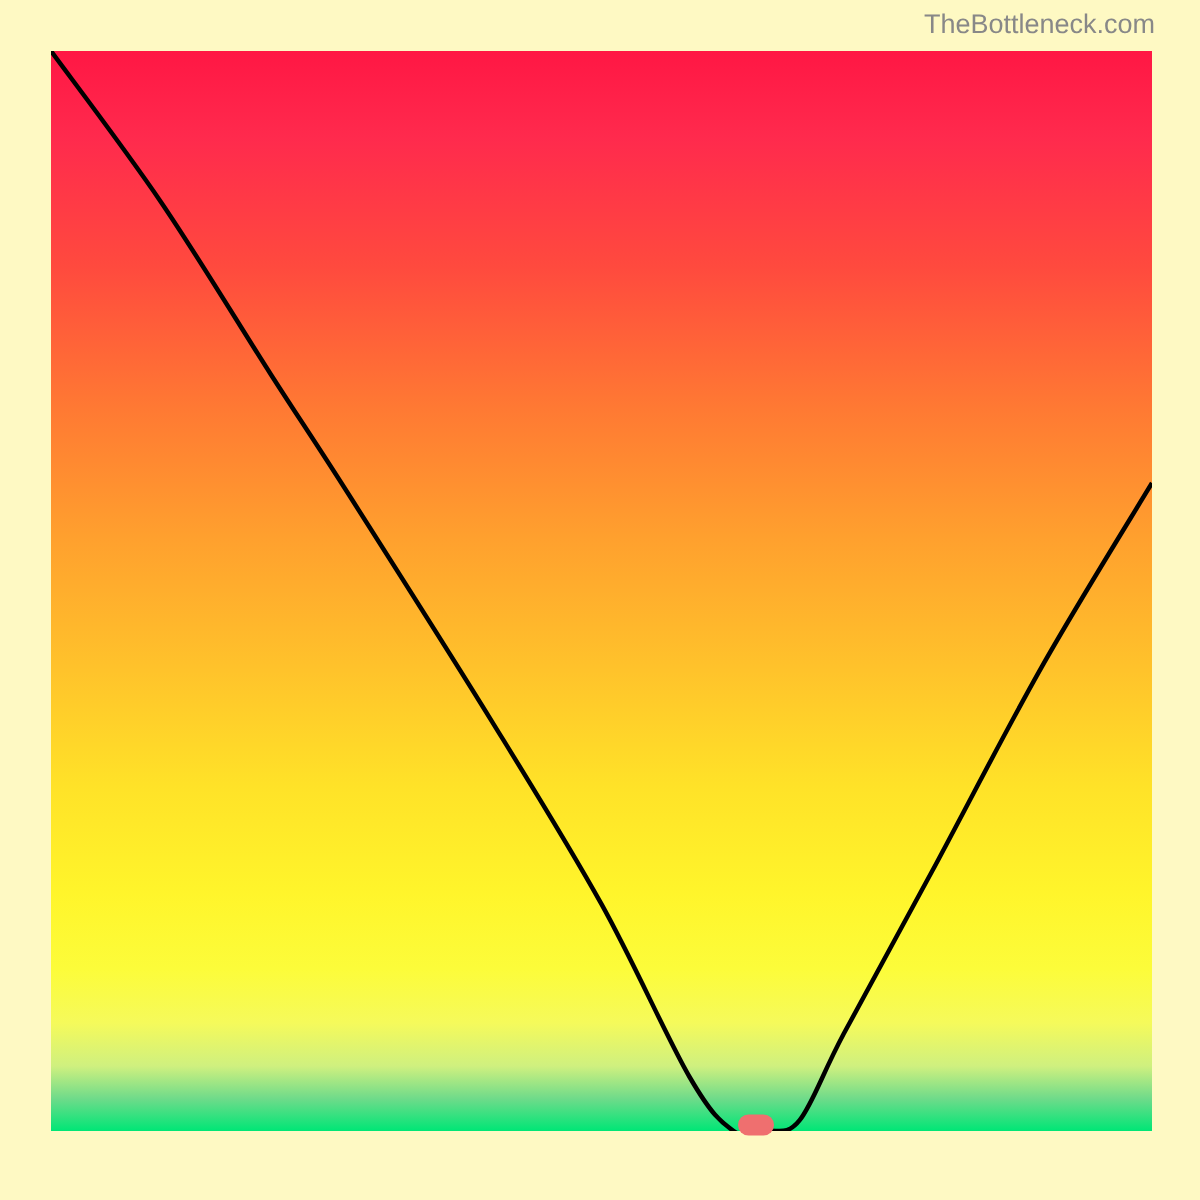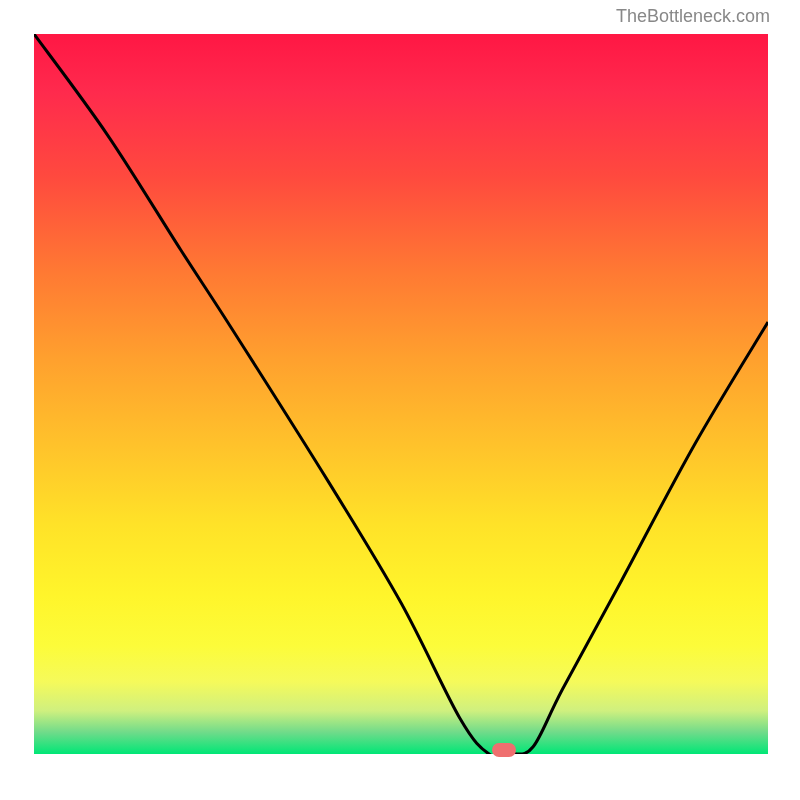--- a/index.html
+++ b/index.html
@@ -1,16 +1,16 @@
 <!DOCTYPE html>
 <html><head>
 <meta charset="utf-8">
 <style>
 html,body{margin:0;padding:0;width:800px;height:800px;background:#000;overflow:hidden}
-.frame{position:absolute;left:0;top:0;width:800px;height:800px;background:#ffffff}
+.frame{position:absolute;left:0;top:0;width:800px;height:800px;background:#fef9c3}
 .plot{position:absolute;left:34px;top:34px;width:734px;height:720px}
 .grad{width:100%;height:100%;
   background:linear-gradient(to bottom,
     #ff1744 0%,
     #ff2a4d 8%,
     #ff4a3e 20%,
     #ff7933 33%,
     #ffa02e 45%,
     #ffc22b 57%,
     #ffe228 68%,

